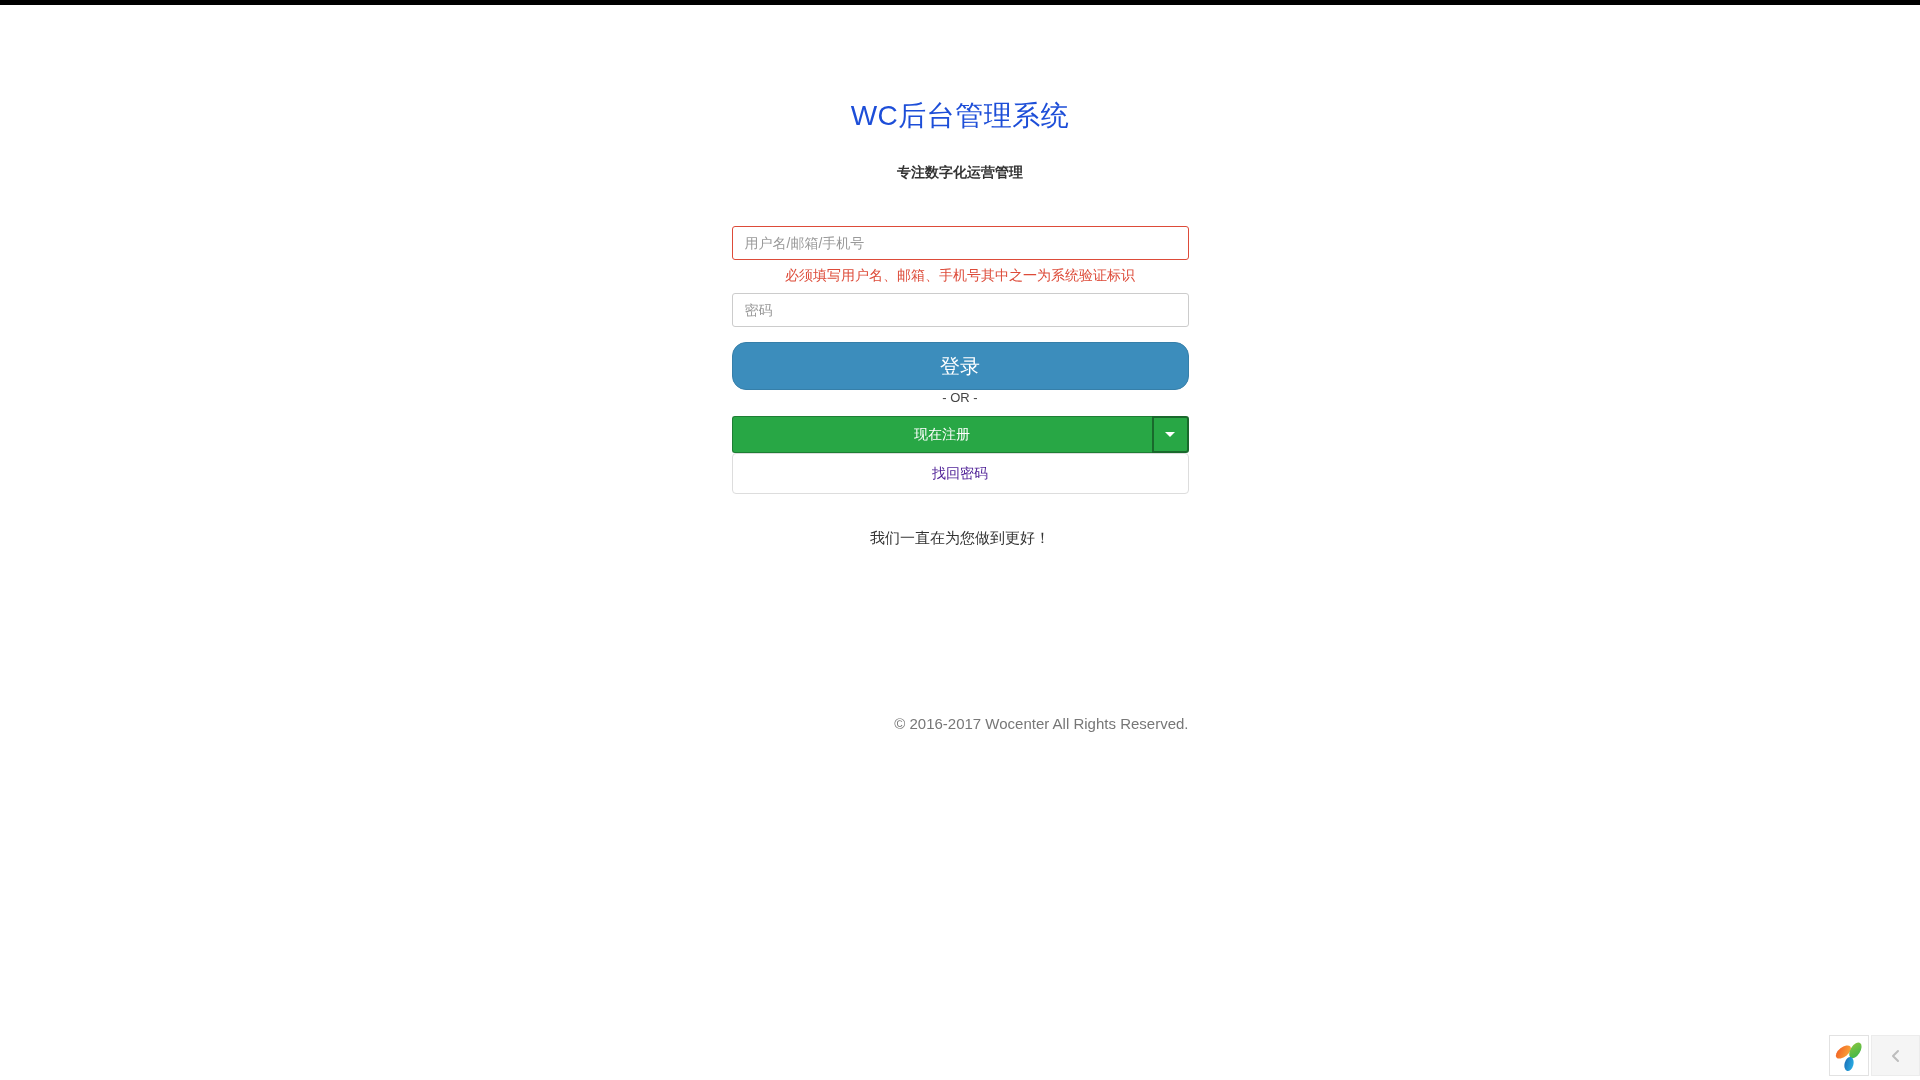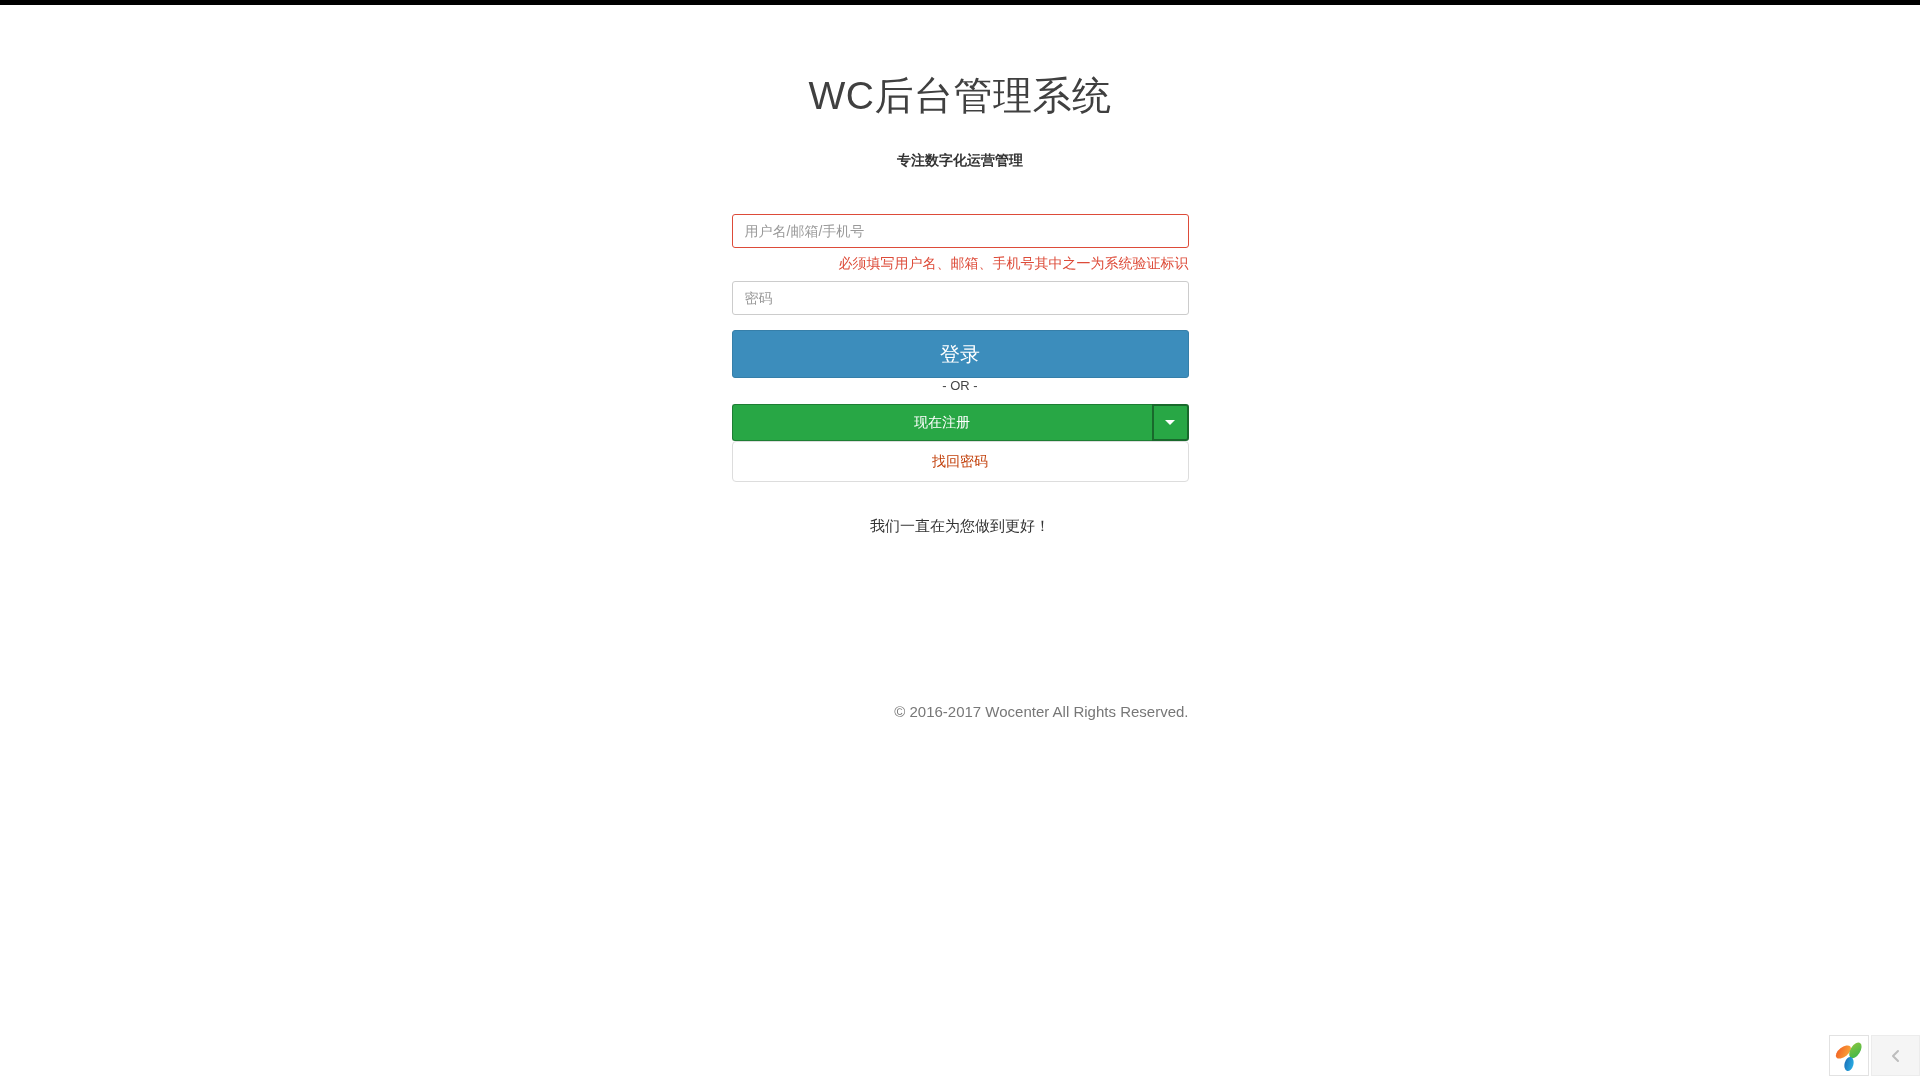--- a/index.html
+++ b/index.html
@@ -19,24 +19,24 @@
     position:relative;
     overflow:hidden;
   }
   .top-bar{
     width:100%;height:5px;background:var(--topbar);
   }
   .login-box{
     width:457px;margin:0 auto;text-align:center;
   }
   .page-title{
-    margin-top:64px;
-    font-size:39px;
+    margin-top:92px;
+    font-size:28px;
     font-weight:400;
-    color:#404040;
+    color:#1d4ed8;
     letter-spacing:0.5px;
   }
   .page-subtitle{
     margin-top:29px;
     font-size:14px;
     font-weight:700;
     color:#333;
   }
   .form-area{margin-top:44px;}
   .text-input{
@@ -51,30 +51,30 @@
     border:1px solid #ccc;
     border-radius:3px;
     outline:none;
   }
   .text-input::placeholder{color:#999;opacity:1;}
   .input-error{border-color:var(--danger);}
   .error-text{
     margin-top:7px;
     font-size:14px;
     color:var(--danger);
-    text-align:right;
+    text-align:center;
   }
   .password-row{margin-top:8px;}
   .login-button{
     margin-top:15px;
     width:100%;
     height:48px;
     background:var(--primary);
     border:1px solid var(--primary-border);
-    border-radius:3px;
+    border-radius:14px;
     color:#fff;
     font-size:20px;
     font-family:"Liberation Sans","DejaVu Sans",sans-serif;
     cursor:pointer;
   }
   .or-divider{
     font-size:13px;
     color:#444;
   }
   .split-button{
@@ -113,21 +113,21 @@
   .dropdown-list{
     border:1px solid #ddd;
     border-radius:4px;
     background:#fff;
     overflow:hidden;
   }
   .dropdown-item{
     height:39px;
     line-height:39px;
     font-size:14px;
-    color:#c2410c;
+    color:#4c1d95;
     text-align:center;
     cursor:pointer;
   }
   .dropdown-item + .dropdown-item{
     border-top:1px solid #eee;
   }
   .slogan{
     margin-top:35px;
     font-size:15px;
     color:#333;

